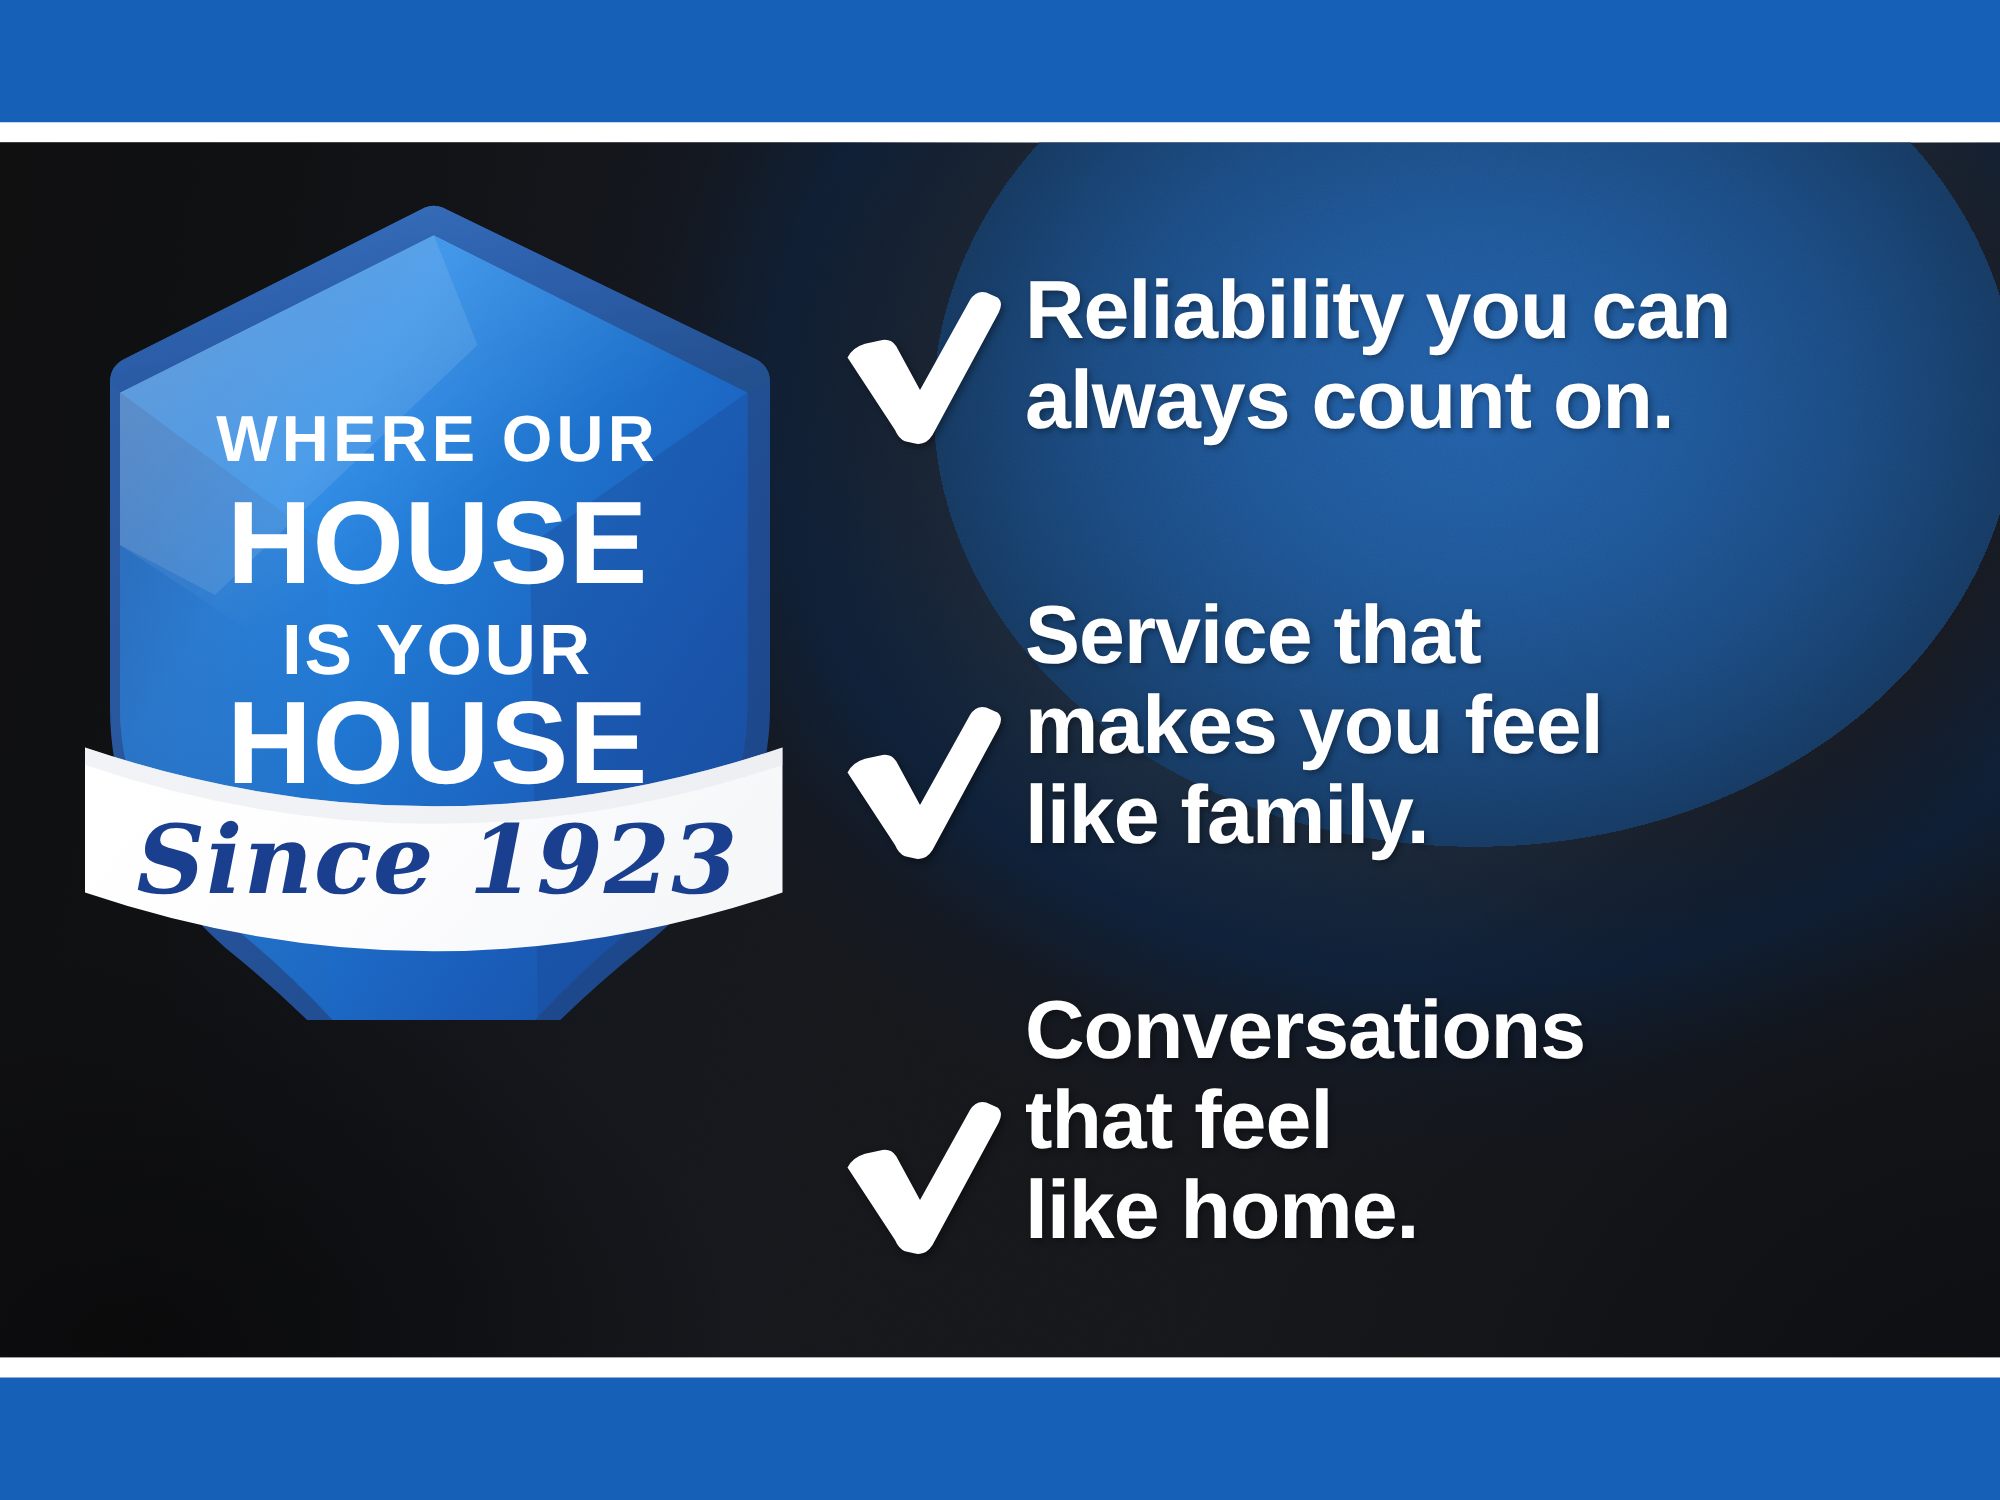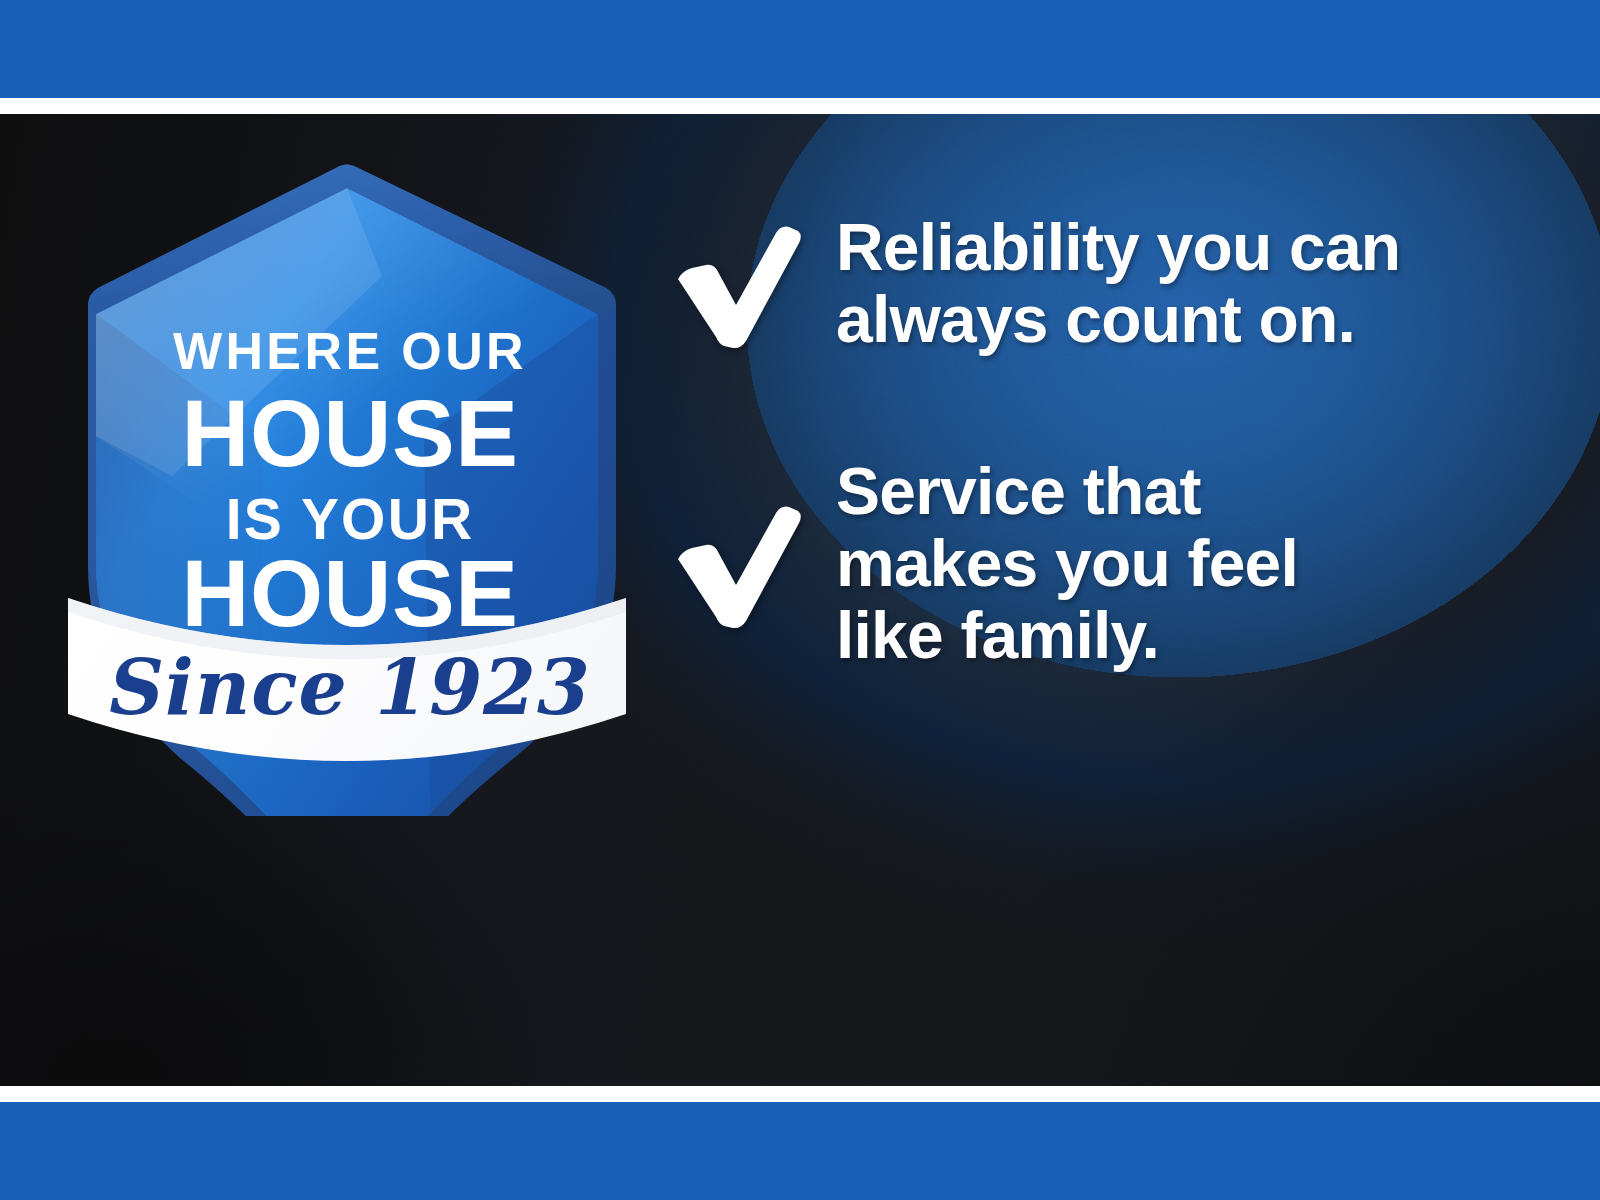--- a/index.html
+++ b/index.html
@@ -143,26 +143,25 @@
     position: absolute;
     left: 672px;
     top: 128px;
     width: 900px;
     height: 944px;
   }
   .bullet {
     position: absolute;
     left: 0;
     display: flex;
-    align-items: center;
+    align-items: flex-end;
     width: 900px;
-    gap: 16px;
   }
   .b1 { top: 84px; }
-  .b2 { top: 328px; }
+  .b2 { top: 344px; }
   .b3 { top: 660px; }
 
   .check {
     flex: 0 0 auto;
     width: 132px;
     height: 126px;
     margin-right: 16px;
     margin-top: 4px;
   }
   .check svg {
@@ -346,19 +345,39 @@
                    Q 131 12 127 20
                    L 74 118
                    Q 69 126 61 125
                    L 52 123
                    Q 47 121 44 114 Z" fill="#ffffff"></path>
         </svg>
       </span>
       <span class="btext">Service that<br>makes you feel<br>like family.</span>
     </div>
 
+    <div class="bullet b3">
+      <span class="check">
+        <svg viewBox="0 0 132 126" xmlns="http://www.w3.org/2000/svg">
+          <path d="M 6 56
+                   Q 10 48 20 45
+                   L 34 42
+                   Q 41 41 45 47
+                   L 64 82
+                   L 104 10
+                   Q 109 2 117 4
+                   L 126 8
+                   Q 131 12 127 20
+                   L 74 118
+                   Q 69 126 61 125
+                   L 52 123
+                   Q 47 121 44 114 Z" fill="#ffffff"></path>
+        </svg>
+      </span>
+      <span class="btext">Conversations<br>that feel<br>like home.</span>
+    </div>
 
   </div>
 
   <div class="strip strip-bottom"></div>
   <div class="bar bar-bottom"></div>
 
 </div>
 
 </body></html>

